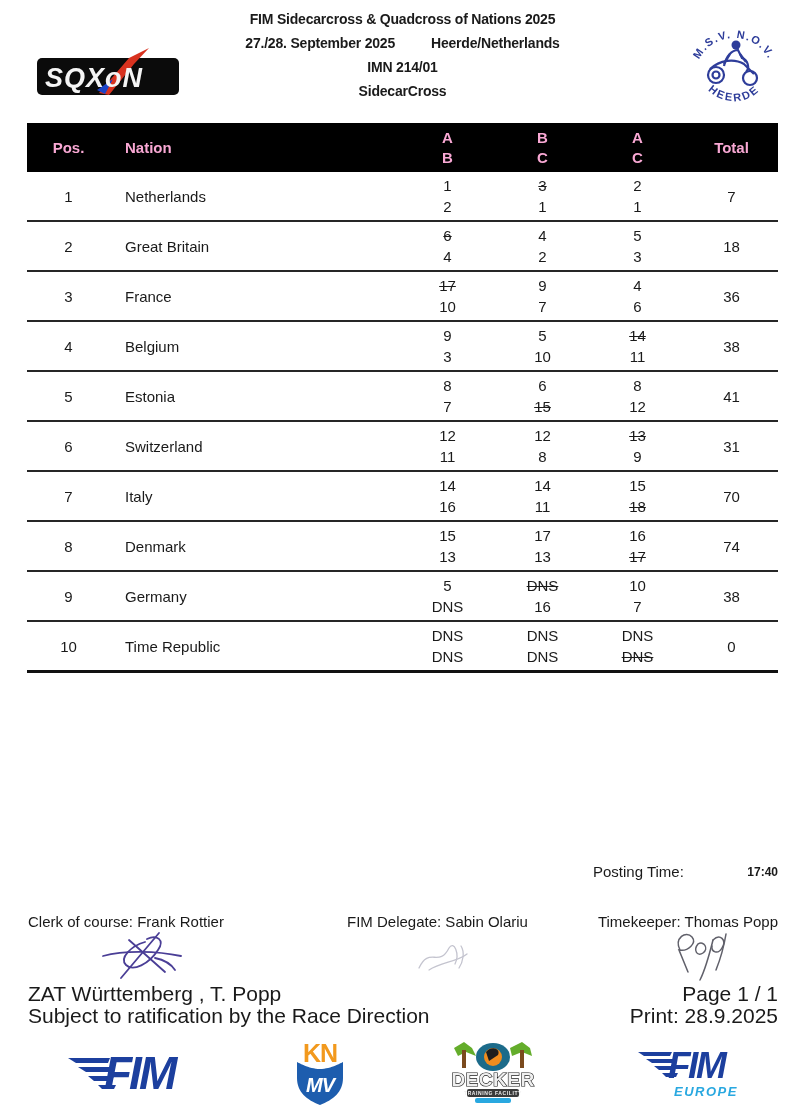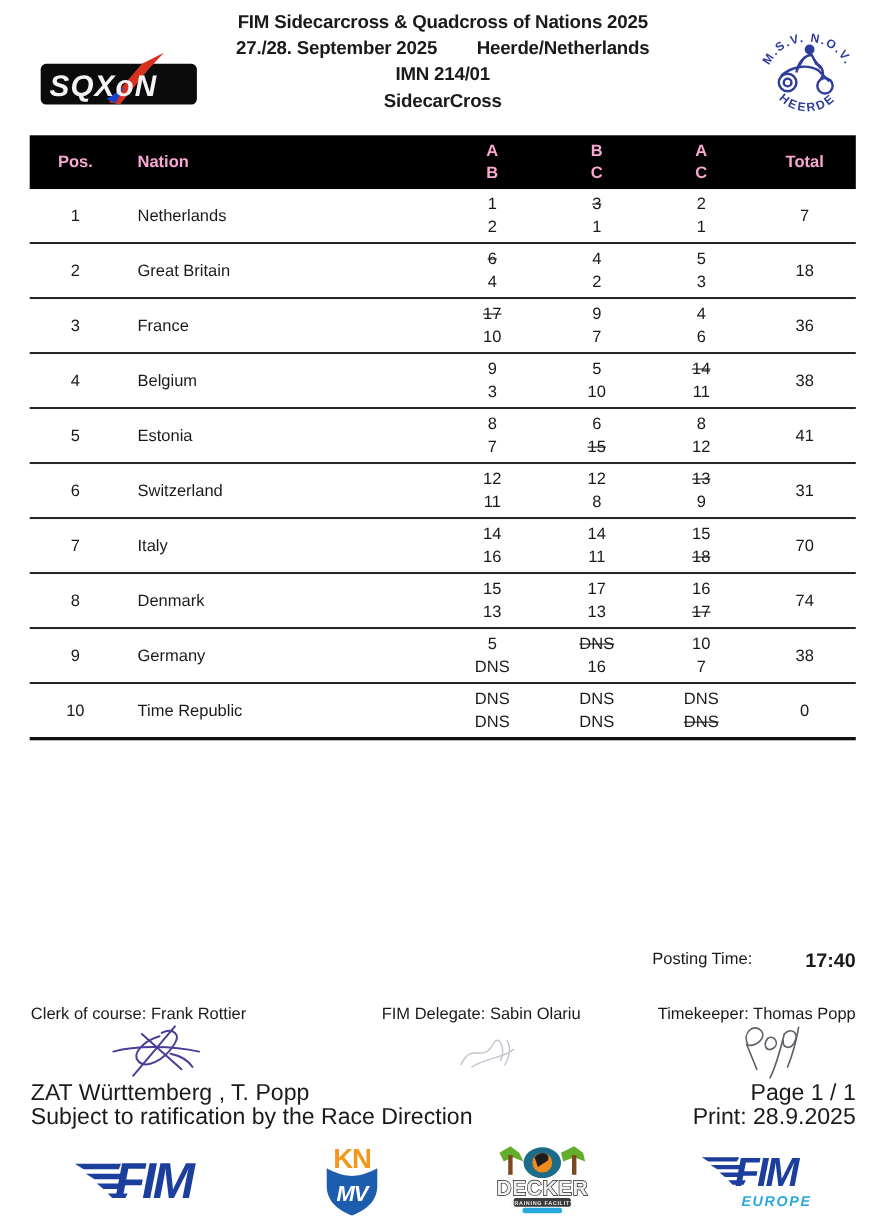--- a/index.html
+++ b/index.html
@@ -1,20 +1,20 @@
 <!DOCTYPE html>
 <html><head>
 <meta charset="utf-8">
 <style>
   html,body{margin:0;padding:0;background:#fff;}
   .page{position:relative;width:805px;height:1115px;background:#fff;overflow:hidden;
         font-family:"Liberation Sans",sans-serif;color:#1a1a1a;}
 
   
-  .title-block{position:absolute;top:11px;left:0;right:0;text-align:center;font-size:17px;
+  .title-block{position:absolute;top:11px;left:0;right:0;text-align:center;font-size:14px;
                font-weight:600;letter-spacing:-0.2px;}
   .h-line{margin-bottom:7px;line-height:17px;}
   .h-line2{display:flex;justify-content:center;gap:36px;}
   .logo-sqxon{position:absolute;left:35px;top:46px;}
   .logo-msv{position:absolute;left:686px;top:20px;}
 
   
   .results-table{position:absolute;left:27px;top:123px;width:751px;}
   .tgrid{display:grid;grid-template-columns:83px 290px 95px 95px 95px 93px;}
   .thead{background:#000;color:#f9a8d4;height:49px;font-weight:700;font-size:15px;align-items:center;}
@@ -23,23 +23,23 @@
   .th-stack{display:flex;flex-direction:column;line-height:20px;}
   .trow{height:48px;border-bottom:2px solid #262626;font-size:15px;align-items:center;background:#fff;}
   .trow:last-child{border-bottom:3px solid #111;}
   .c-pos,.c-total{text-align:center;}
   .c-nation{padding-left:15px;}
   .c-session{display:flex;flex-direction:column;align-items:center;line-height:21px;}
   .strike{text-decoration:line-through;}
 
   
   .posting{position:absolute;top:863px;left:593px;width:185px;display:flex;
-           justify-content:space-between;align-items:flex-start;}
+           justify-content:space-between;align-items:center;}
   .posting-label{font-size:15px;}
-  .posting-value{font-size:18px;font-weight:700;}
+  .posting-value{font-size:12px;font-weight:700;}
 
   
   .officials{position:absolute;top:913px;left:28px;width:750px;height:20px;font-size:15px;}
   .official{position:absolute;top:0;white-space:nowrap;}
   .official.clerk{left:0;}
   .official.delegate{left:319px;}
   .official.timekeeper{right:0;}
   .sig{position:absolute;}
   .sig-clerk{left:95px;top:930px;}
   .sig-delegate{left:413px;top:938px;}

